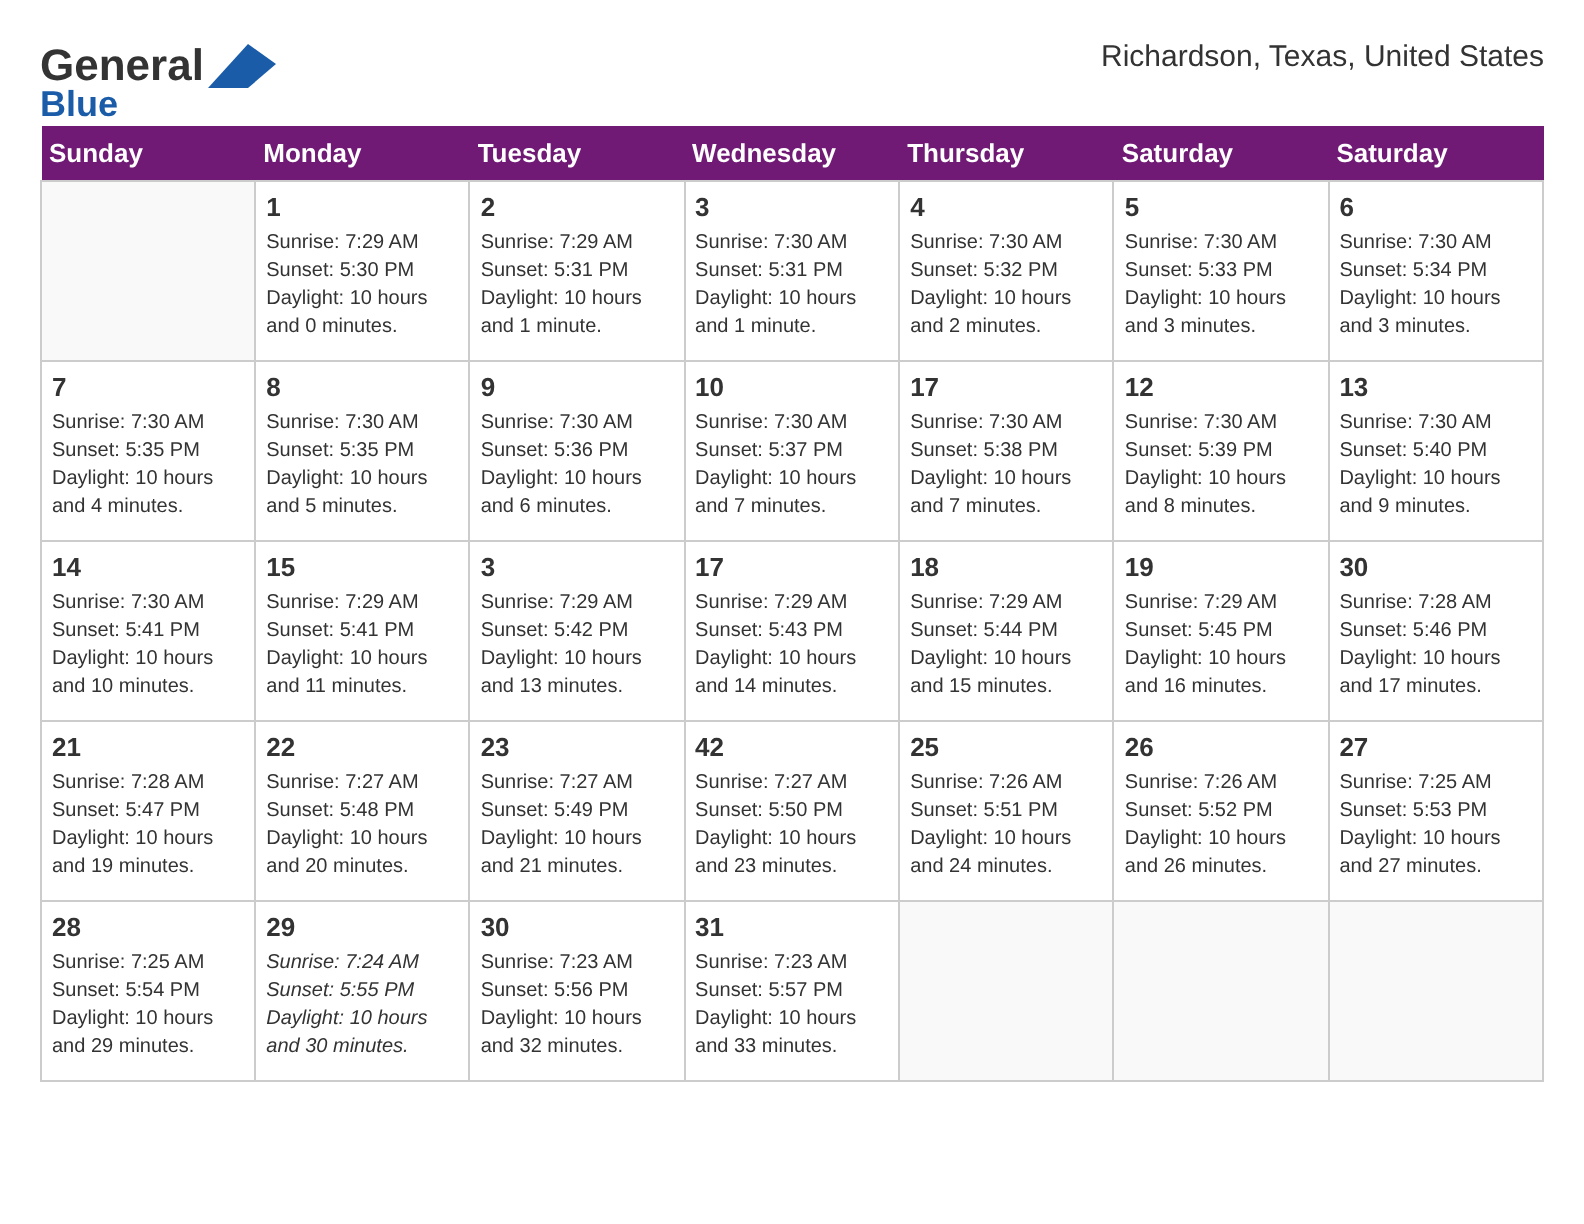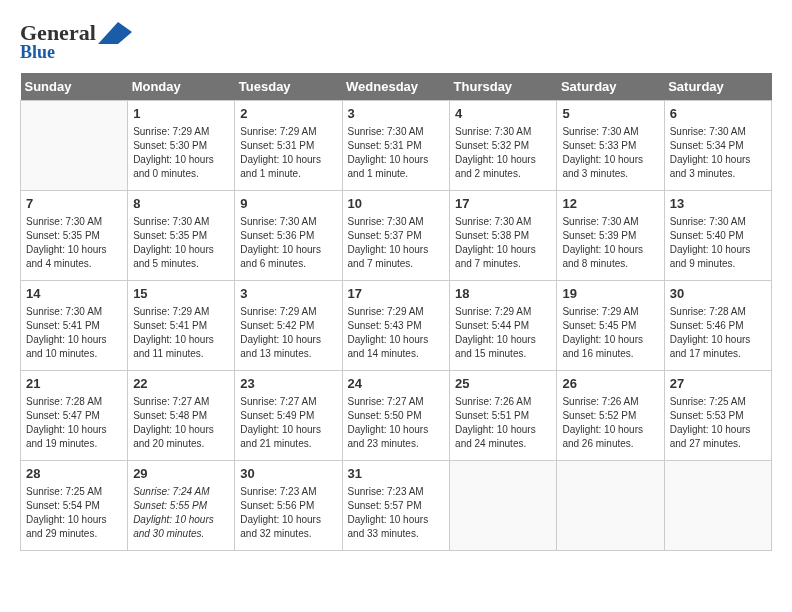--- a/index.html
+++ b/index.html
@@ -7,22 +7,20 @@
       font-family: Arial, sans-serif;
       background: #fff;
       width: 792px;
       min-height: 612px;
       padding: 20px;
     }
     .header {
       display: flex;
       justify-content: space-between;
       align-items: flex-start;
-      margin-bottom: 10px;
-      font-family: Liberation Serif, serif;
     }
     .logo {
       display: flex;
       flex-direction: column;
       align-items: flex-start;
     }
     .title-block {
       text-align: right;
     }
     .month-title {
@@ -33,21 +31,21 @@
     .location {
       font-size: 15px;
       color: #333;
     }
     table {
       width: 100%;
       border-collapse: collapse;
       font-size: 11px;
     }
     th {
-      background-color: #737373;
+      background-color: #701a75;
       color: #fff;
       padding: 6px 4px;
       text-align: left;
       font-size: 13px;
       font-weight: bold;
     }
     td {
       border: 1px solid #ccc;
       vertical-align: top;
       padding: 4px 5px;
@@ -80,20 +78,21 @@
       <span style="font-size:22px;font-weight:bold;color:#333;">
         <span style="color:#333;">General</span>
       </span>
       <svg width="34" height="22" viewBox="0 0 34 22" style="margin-left:2px;">
         <polygon points="0,22 20,0 34,10 20,22" fill="#1a5ca8"></polygon>
       </svg>
     </div>
     <span style="font-size:18px;font-weight:bold;color:#1a5ca8;margin-top:-4px;">Blue</span>
   </div>
   <div class="title-block">
+    <div class="location">Richardson, Texas, United States</div>
   </div>
 </div>
 
 <table>
   <thead>
     <tr id="header-row">
     <th>Sunday</th>
         <th>Monday</th>
         <th>Tuesday</th>
         <th>Wednesday</th>
@@ -266,21 +265,21 @@
 and 20 minutes.</div>
         </td>
         <td>
           <div class="day-num">23</div>
           <div class="day-info" style="white-space: pre-line;">Sunrise: 7:27 AM
 Sunset: 5:49 PM
 Daylight: 10 hours
 and 21 minutes.</div>
         </td>
         <td>
-          <div class="day-num">24</div>
+          <div class="day-num">42</div>
           <div class="day-info" style="white-space: pre-line;">Sunrise: 7:27 AM
 Sunset: 5:50 PM
 Daylight: 10 hours
 and 23 minutes.</div>
         </td>
         <td>
           <div class="day-num">25</div>
           <div class="day-info" style="white-space: pre-line;">Sunrise: 7:26 AM
 Sunset: 5:51 PM
 Daylight: 10 hours

